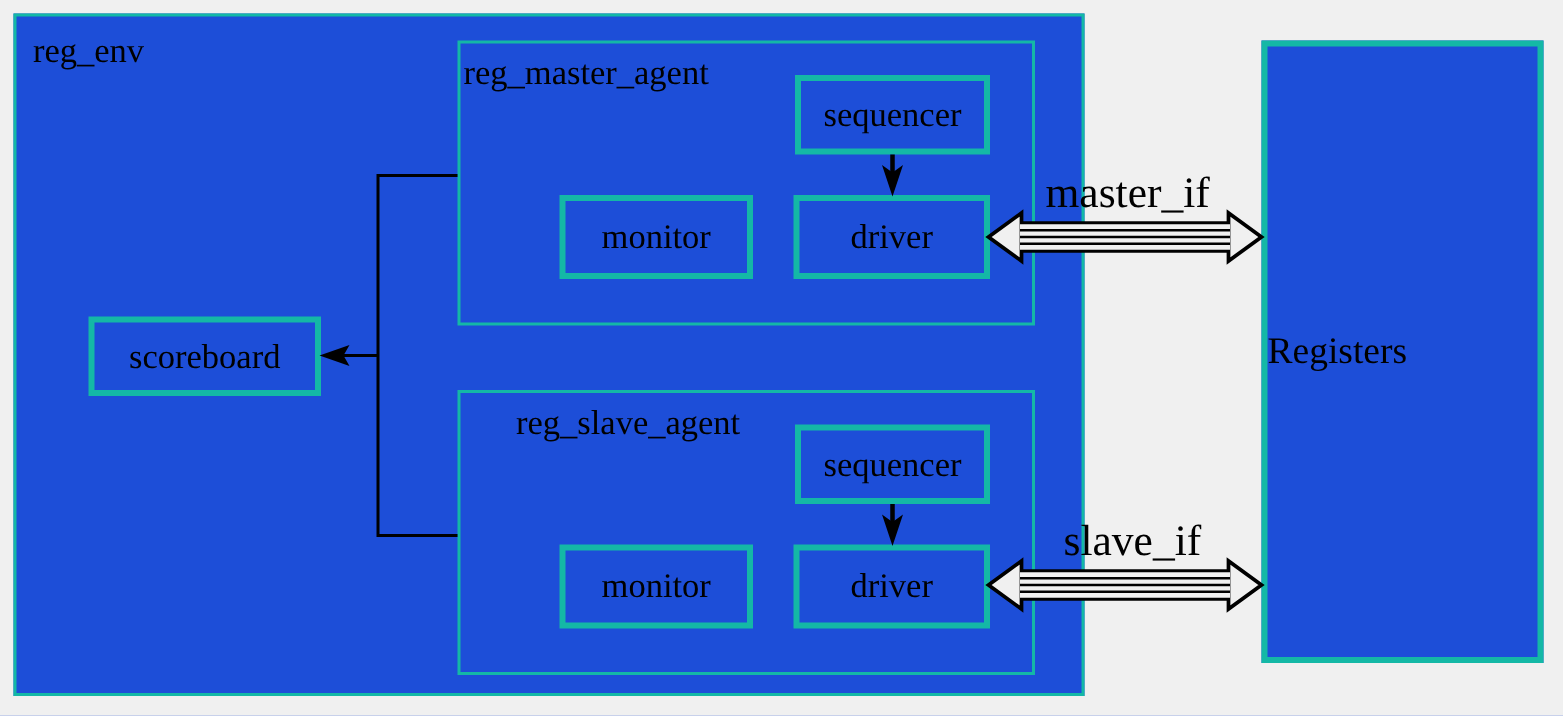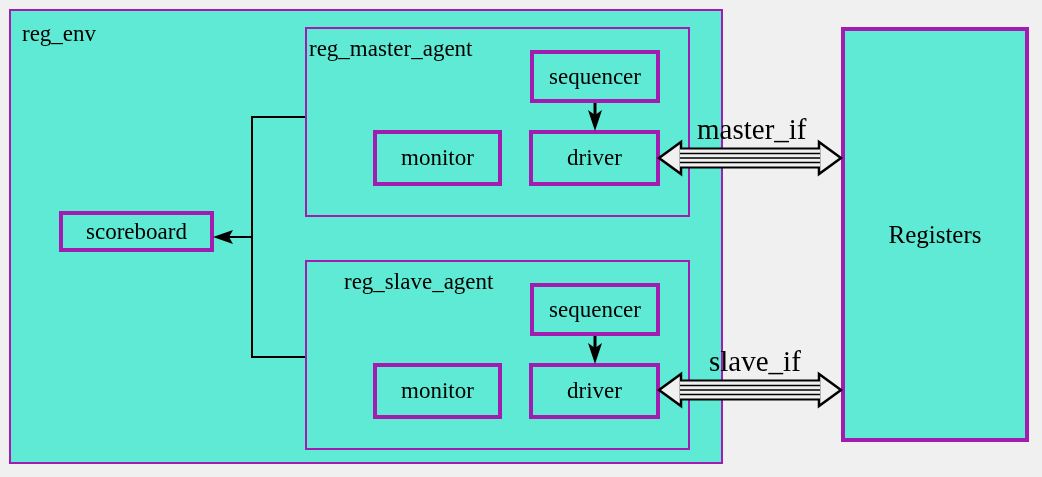--- a/index.html
+++ b/index.html
@@ -10,23 +10,23 @@
   #canvas {
     position: relative;
     width: 1042px;
     height: 477px;
     background: #f0f0f0;
     font-family: "Liberation Serif", "DejaVu Serif", serif;
     overflow: hidden;
   }
   .box {
     position: absolute;
-    background: #5eead4;
+    background: #1d4ed8;
     box-sizing: border-box;
-    border: 2px solid #a21caf;
+    border: 2px solid #14b8a6;
   }
   .box-thin {
     border-width: 2px;
   }
   .box-thick {
     border-width: 4px;
   }
   .box-label-tl {
     position: absolute;
     font-size: 23px;
@@ -38,21 +38,21 @@
     display: flex;
     align-items: center;
     justify-content: center;
     font-size: 23px;
     color: #000;
   }
   .registers-label {
     position: absolute;
     left: 0;
     right: 0;
-    text-align: center;
+    text-align: left;
     font-size: 25px;
     color: #000;
     white-space: nowrap;
   }
   .bus-label {
     position: absolute;
     font-size: 29px;
     color: #000;
     white-space: nowrap;
   }
@@ -96,21 +96,21 @@
   </div>
 
   <div class="box box-thick box-centered" style="left:529px; top:363px; width:131px; height:56px;">
     <span>driver</span>
   </div>
 
   <div class="box box-thick box-centered" style="left:373px; top:363px; width:129px; height:56px;">
     <span>monitor</span>
   </div>
 
-  <div class="box box-thick box-centered" style="left:59px; top:211px; width:155px; height:41px;">
+  <div class="box box-thick box-centered" style="left:59px; top:211px; width:155px; height:53px;">
     <span>scoreboard</span>
   </div>
 
   <div class="box box-thick" style="left:841px; top:27px; width:188px; height:415px;">
     <div class="registers-label" style="top:190px;">Registers</div>
   </div>
 
   <div class="bus-label" style="left:697px; top:113px;">master_if</div>
   <div class="bus-label" style="left:709px; top:345px;">slave_if</div>
 

